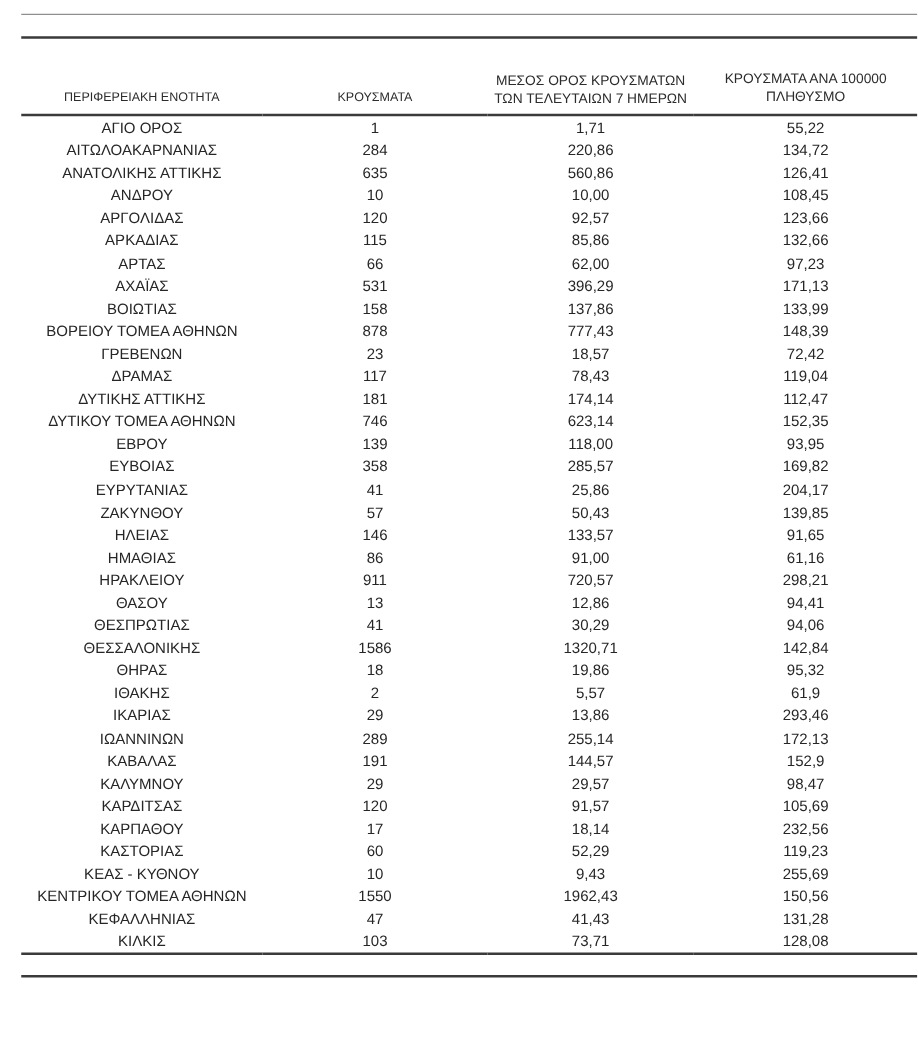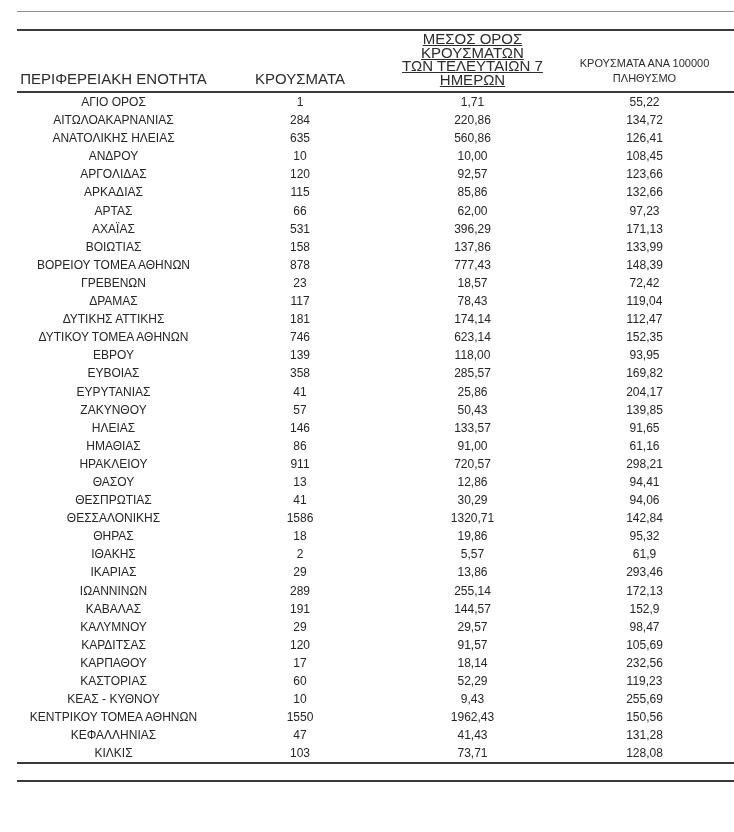--- a/index.html
+++ b/index.html
@@ -34,22 +34,22 @@
   thead th {
     vertical-align: bottom;
     text-align: center;
     font-weight: normal;
     color: #2c2c2c;
     height: 61px;
     padding: 0 2px 5px 2px;
     border-bottom: 2px solid #3a3a3a;
   }
   th .h-line { display: block; }
-  th.h1, th.h2 { font-size: 15px; line-height: 15px; }
-  th.h3 { font-size: 15px; line-height: 13.5px; text-decoration: underline; }
+  th.h1, th.h2 { font-size: 10px; line-height: 15px; }
+  th.h3 { font-size: 11px; line-height: 13.5px; }
   th.h4 { font-size: 11px; line-height: 15px; }
 
   tbody td {
     text-align: center;
     vertical-align: middle;
     font-size: 12px;
     line-height: 18.1px;
     height: 18.1px;
     padding: 0 2px;
     color: #262626;
@@ -98,21 +98,21 @@
         <td>1,71</td>
         <td>55,22</td>
       </tr>
         <tr>
         <td>ΑΙΤΩΛΟΑΚΑΡΝΑΝΙΑΣ</td>
         <td>284</td>
         <td>220,86</td>
         <td>134,72</td>
       </tr>
         <tr>
-        <td>ΑΝΑΤΟΛΙΚΗΣ ΗΛΕΙΑΣ</td>
+        <td>ΑΝΑΤΟΛΙΚΗΣ ΑΤΤΙΚΗΣ</td>
         <td>635</td>
         <td>560,86</td>
         <td>126,41</td>
       </tr>
         <tr>
         <td>ΑΝΔΡΟΥ</td>
         <td>10</td>
         <td>10,00</td>
         <td>108,45</td>
       </tr>

